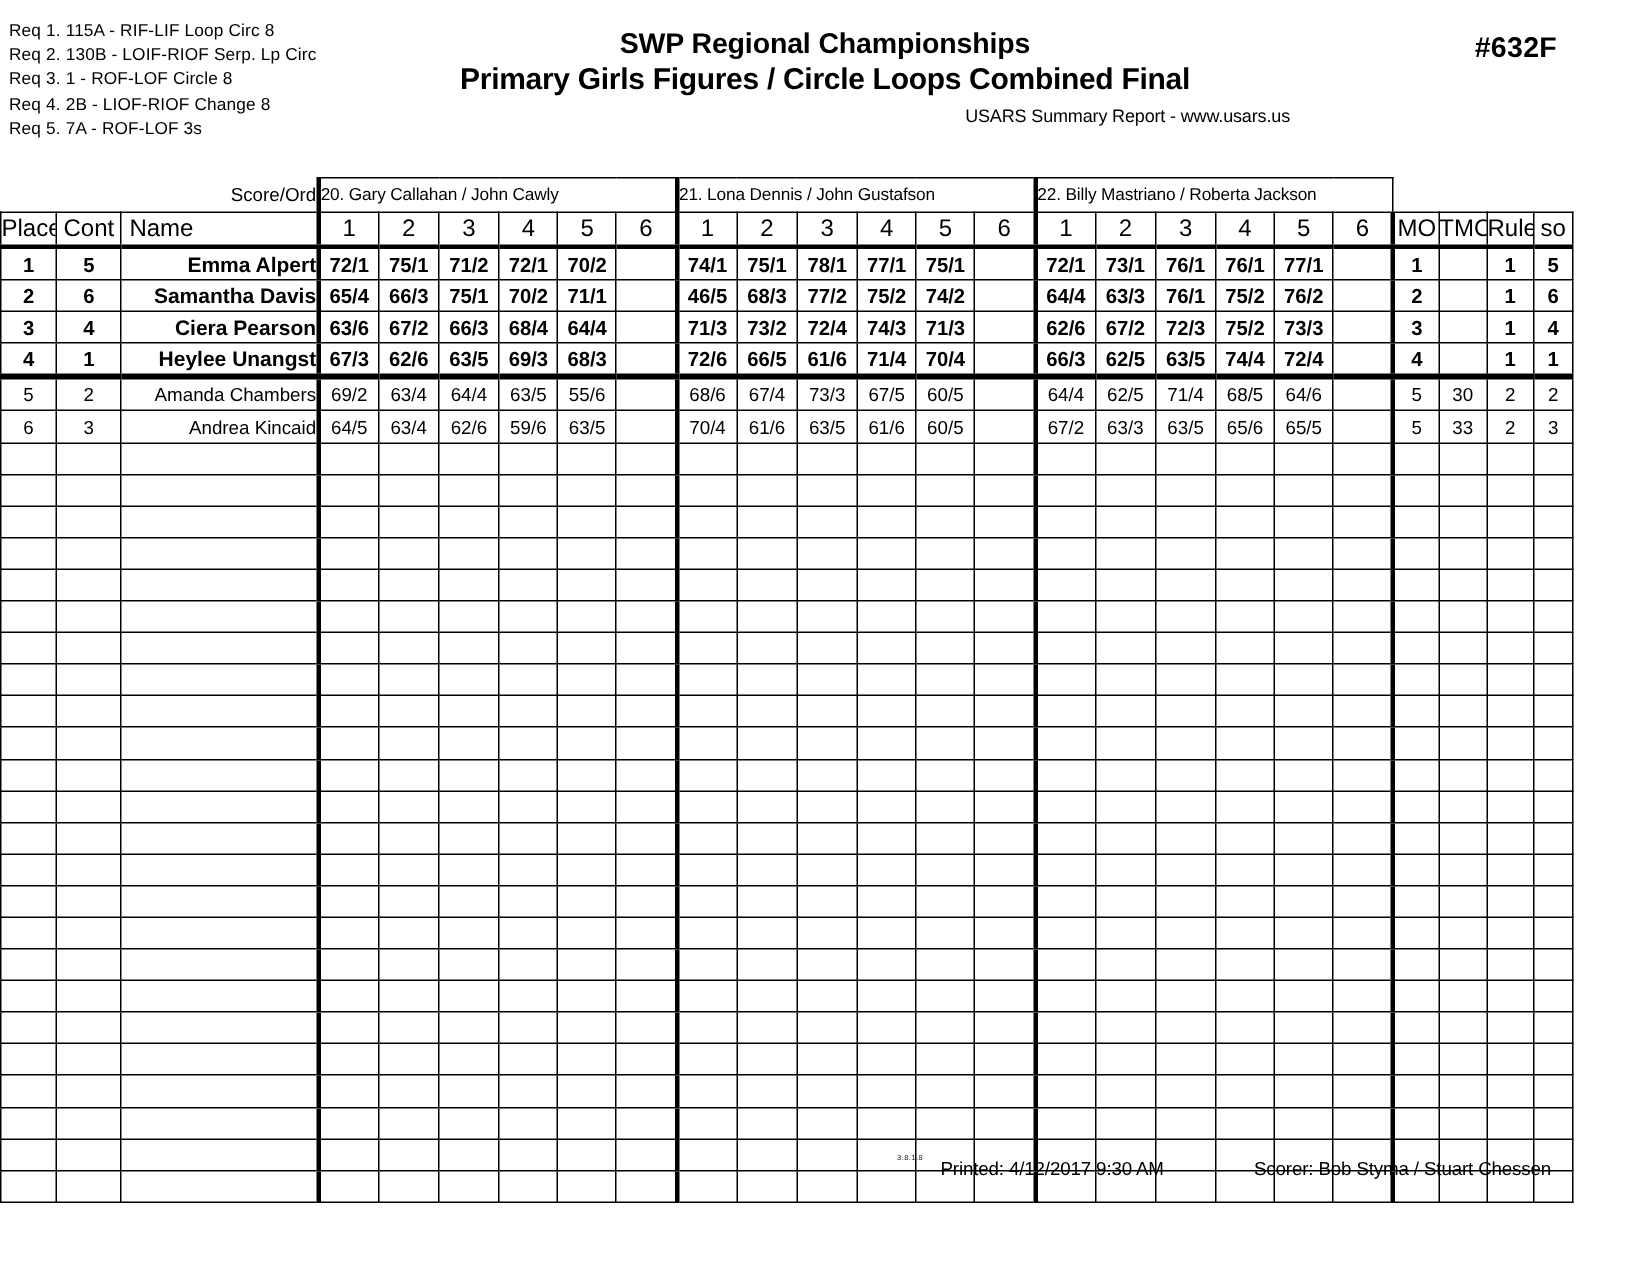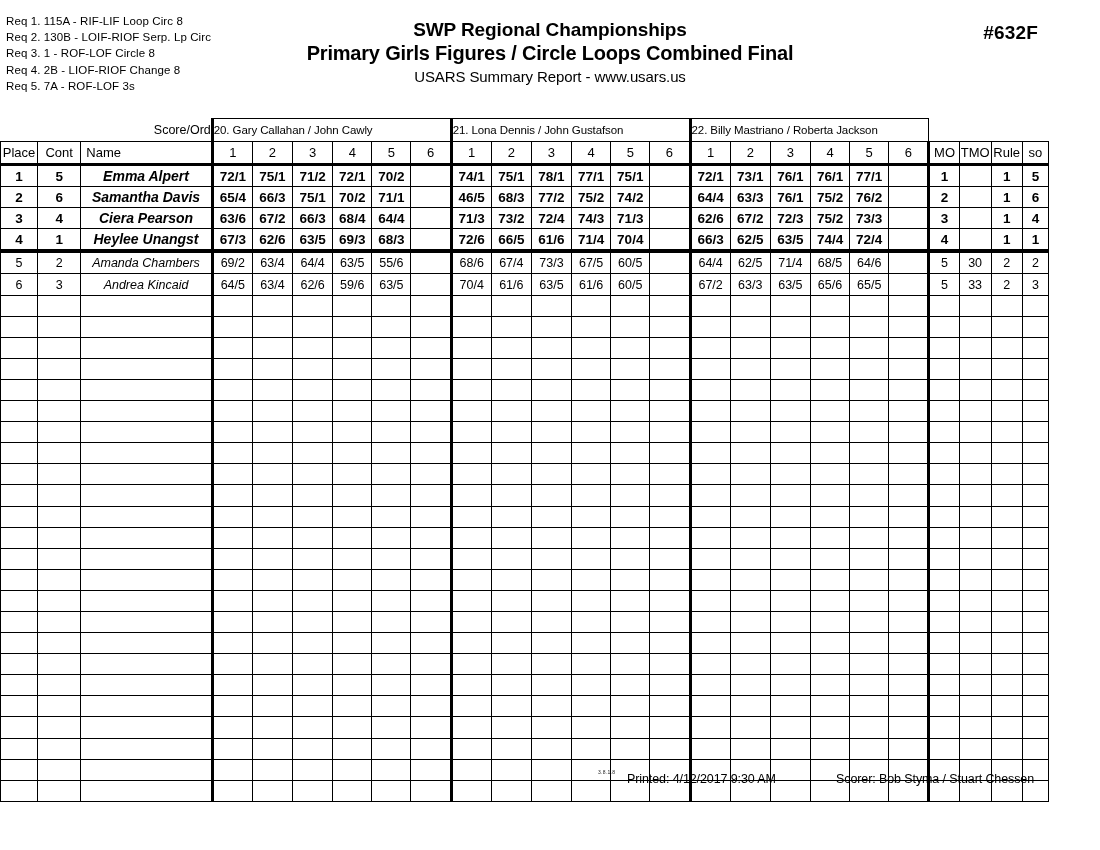--- a/index.html
+++ b/index.html
@@ -52,23 +52,24 @@
     letter-spacing: -0.1px;
   }
   .title-event {
     font-size: 20px;
     font-weight: bold;
     line-height: 25px;
     letter-spacing: -0.2px;
     white-space: nowrap;
   }
   .title-sub {
-    font-size: 15px;
+    font-size: 12px;
     line-height: 22px;
     letter-spacing: -0.1px;
+    text-align: right;
   }
   .event-number {
     position: absolute;
     right: 62px;
     top: 22px;
     font-size: 19px;
     font-weight: bold;
     letter-spacing: 0.2px;
   }
 
@@ -115,29 +116,29 @@
     padding-left: 4px;
     font-size: 11.5px;
     letter-spacing: -0.1px;
     border-bottom: 0 !important;
   }
 
   
   tr.head-row td {
     height: 21px;
     text-align: center;
-    font-size: 13px;
+    font-size: 16px;
     margin-left: 20px;
   }
   tr.head-row td.hl { text-align: left; padding-left: 5px; }
 
   
   tr.data-row td { height: 20.1px; }
   td.c { text-align: center; }
-  td.l { text-align: center; padding-left: 5px; font-style: italic; }
+  td.l { text-align: right; padding-left: 5px; }
   tr.bold-row td { font-weight: bold; font-size: 13.5px; }
   tr.bold-row td.l { font-size: 14px; }
 
   
   .thick-left { border-left: 3px solid #000000 !important; }
   tr.cut-row td { border-bottom: 4px solid #000000 !important; }
   tr.head-row td { border-bottom: 3px solid #000000 !important; }
 
   
   .footer {

